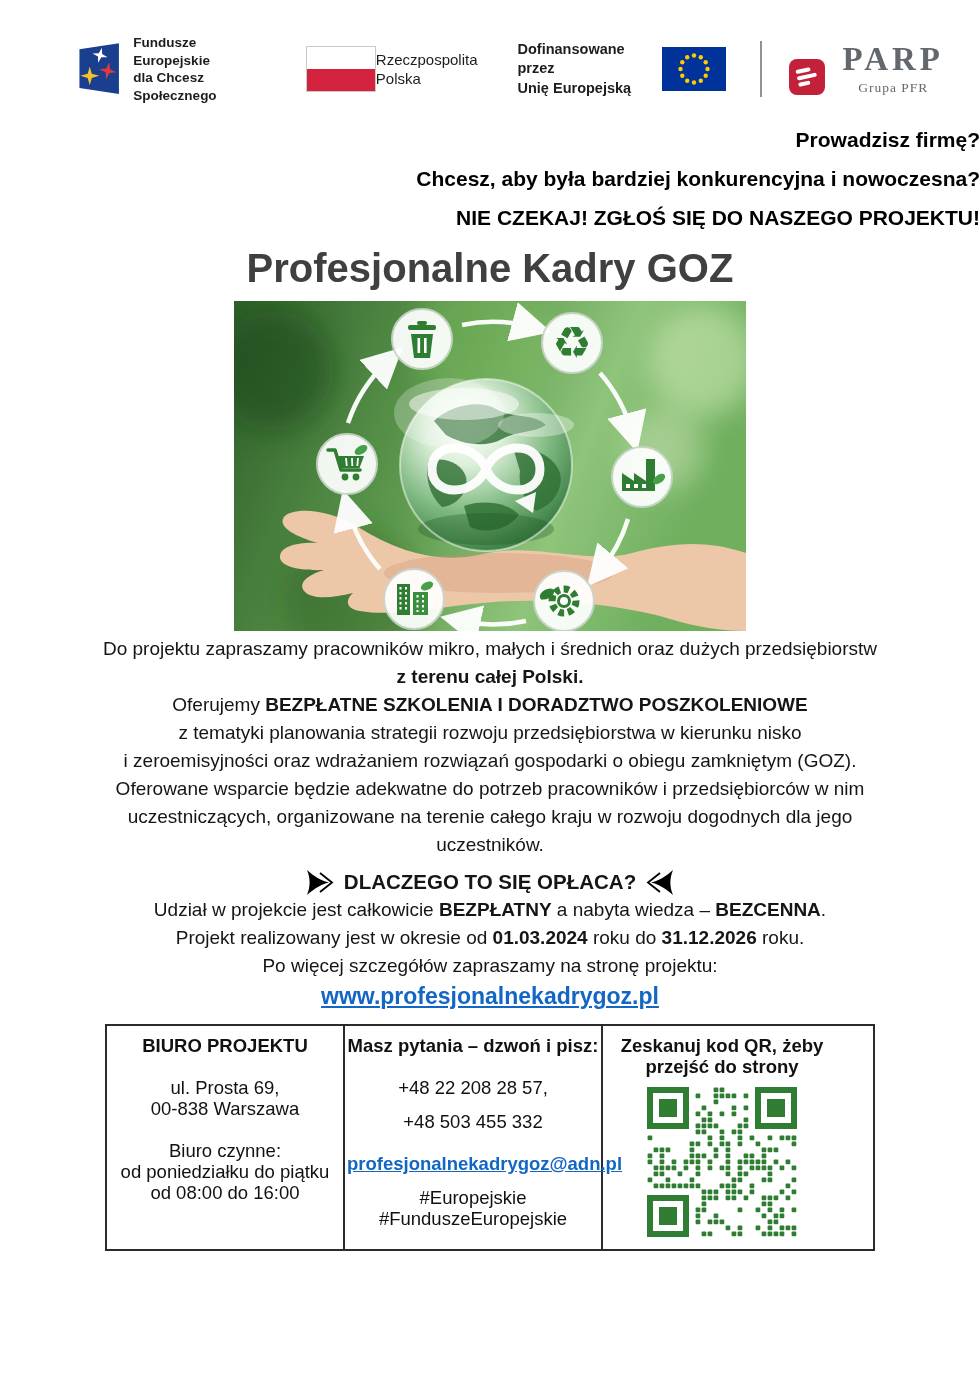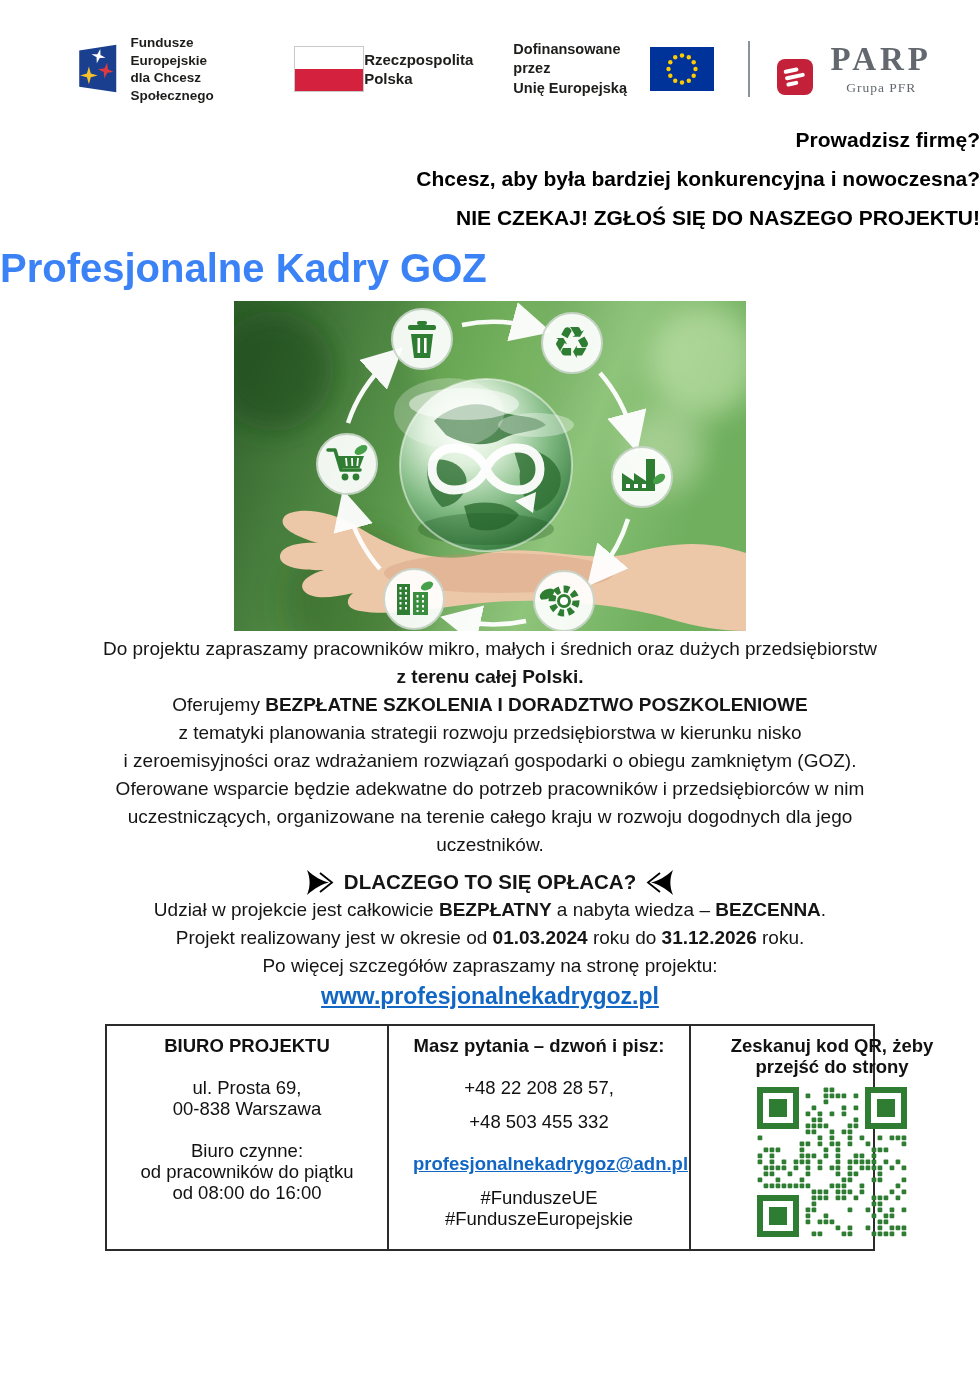--- a/index.html
+++ b/index.html
@@ -1,51 +1,51 @@
 <!DOCTYPE html>
 <html lang="pl"><head>
 <meta charset="utf-8">
 <style>
   html,body{margin:0;padding:0;background:#ffffff;}
   .page{
     position:relative;width:980px;height:1386px;margin:0 auto;background:#fff;
     font-family:"Liberation Sans", sans-serif;color:#111;overflow:hidden;
   }
   
-  .logos{display:flex;align-items:center;padding:34px 48px 0 76px;}
+  .logos{display:flex;align-items:center;padding:34px 36px 0 76px;}
   .fe-block{display:flex;align-items:center;gap:11px;}
   .fe-text{font-size:13.5px;font-weight:bold;color:#1d1d1b;line-height:1.3;}
   .pl-flag{width:68px;height:44px;border:1px solid #c9c9c9;margin-left:32px;flex:none;}
   .pl-flag .w{height:50%;background:#fff;}
   .pl-flag .r{height:50%;background:#d4213d;}
-  .pl-text{font-size:15px;font-weight:bold;color:#1d1d1b;line-height:1.3;}
+  .pl-text{font-size:15px;font-weight:normal;color:#1d1d1b;line-height:1.3;}
   .dof-text{font-size:14.5px;font-weight:bold;color:#1d1d1b;line-height:1.35;margin-left:40px;}
   .eu-flag{margin-left:12px;flex:none;}
   .hdr-divider{width:2px;height:56px;background:#8d9298;margin-left:34px;flex:none;}
   .parp-block{display:flex;align-items:flex-end;gap:16px;margin-left:26px;}
   .parp-texts{display:flex;flex-direction:column;align-items:center;}
   .parp-name{font-family:"Liberation Serif", serif;font-size:33px;font-weight:600;color:#63686e;letter-spacing:4px;line-height:1;}
   .parp-group{font-family:"Liberation Serif", serif;font-size:13.5px;color:#63686e;letter-spacing:1px;margin-top:4px;}
   
   .intro{margin-top:16px;text-align:right;font-size:21px;font-weight:bold;color:#000;}
   .intro div{line-height:39px;}
-  .big-title{margin-top:8px;font-size:40px;font-weight:bold;color:#3b82f6;line-height:46px;}
+  .big-title{margin-top:8px;text-align:center;font-size:40px;font-weight:bold;color:#404040;line-height:46px;}
   
   .hero-wrap{width:512px;margin:10px auto 0;}
   
   .copy{text-align:center;font-size:19px;line-height:28px;color:#151515;}
   .copy .para{margin:0 auto;max-width:810px;}
   .p1{margin-top:24px;} .p2{margin-top:18px;} .p3{margin-top:13px;max-width:800px;}
   .cta{margin-top:9px;font-size:20.5px;font-weight:bold;display:flex;align-items:center;justify-content:center;gap:9px;}
   .p5{margin-top:11px;} .p6{margin-top:7px;} .p7{margin-top:6px;}
   .site-link{display:inline-block;margin-top:2px;font-size:23px;font-weight:bold;color:#1266c4;text-decoration:underline;}
   b{font-weight:bold;}
   
   .info-table{width:766px;margin:12px auto 0;border:2px solid #2b2b2b;display:flex;align-items:stretch;}
-  .col{padding:9px 24px 12px;text-align:center;font-size:18.5px;line-height:21px;flex:none;}
+  .col{padding:9px 2px 12px;text-align:center;font-size:18.5px;line-height:21px;flex:none;}
   .col1{width:232px;} .col2{width:252px;border-left:2px solid #2b2b2b;border-right:2px solid #2b2b2b;} .col3{width:234px;}
   .col .hdr{font-weight:bold;}
   .gap-line{height:21px;} .gap-half{height:13px;}
   .email-link{color:#1266c4;font-weight:bold;text-decoration:underline;font-size:18.5px;}
   .qr-box{margin-top:10px;display:flex;justify-content:center;}
 </style>
 </head>
 <body>
 
 <div class="page">
@@ -288,34 +288,34 @@
 
   <div class="info-table">
 
     <div class="col col1">
       <div class="hdr">BIURO PROJEKTU</div>
       <div class="gap-line"></div>
       <div>ul. Prosta 69,</div>
       <div>00-838 Warszawa</div>
       <div class="gap-line"></div>
       <div>Biuro czynne:</div>
-      <div>od pracowników do piątku</div>
+      <div>od poniedziałku do piątku</div>
       <div>od 08:00 do 16:00</div>
     </div>
 
     <div class="col col2">
       <div class="hdr">Masz pytania – dzwoń i pisz:</div>
       <div class="gap-line"></div>
       <div>+48 22 208 28 57,</div>
       <div class="gap-half"></div>
       <div>+48 503 455 332</div>
       <div class="gap-line"></div>
       <a href="#" class="email-link">profesjonalnekadrygoz@adn.pl</a>
       <div class="gap-half"></div>
-      <div>#FunduszeUE</div>
+      <div>#Europejskie</div>
       <div>#FunduszeEuropejskie</div>
     </div>
 
     <div class="col col3">
       <div class="hdr">Zeskanuj kod QR, żeby</div>
       <div class="hdr">przejść do strony</div>
       <div class="qr-box">
         <svg id="qr" width="150" height="150" viewBox="0 0 150 150">
             <rect x="66.6" y="0.6" width="4.7" height="4.7" rx="1" fill="#2e7d32"></rect>
             <rect x="72.6" y="0.6" width="4.7" height="4.7" rx="1" fill="#2e7d32"></rect>

